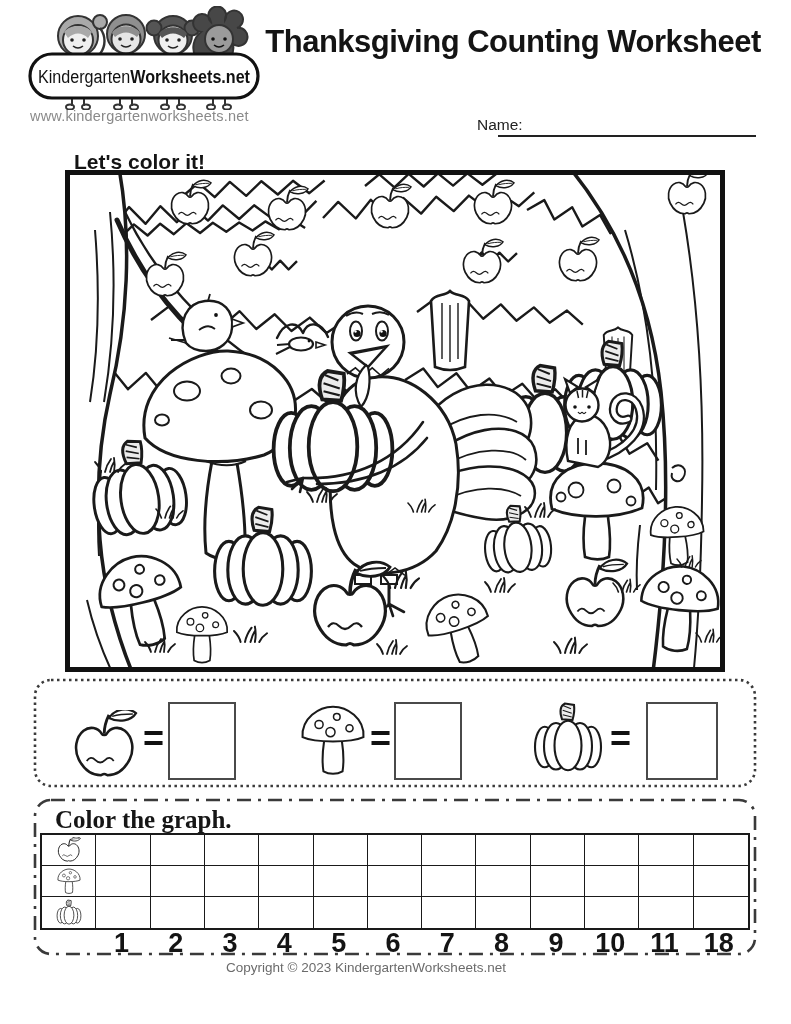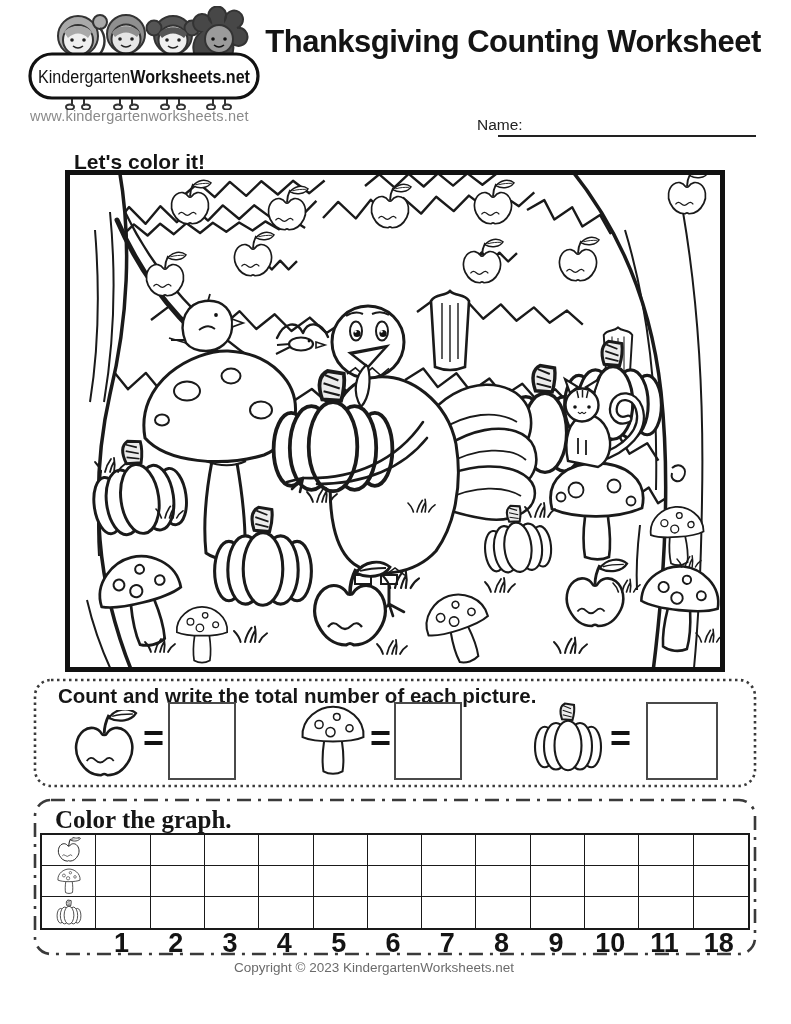--- a/index.html
+++ b/index.html
@@ -28,21 +28,21 @@
   .graph-grid{left:40px;top:833px;width:706px;height:93px;display:grid;
               grid-template-columns:repeat(13,1fr);grid-template-rows:repeat(3,1fr);
               border:2px solid #1a1a1a;background:#fff;}
   .gcell{border-right:1.6px solid #1a1a1a;border-bottom:1.6px solid #1a1a1a;
          display:flex;align-items:center;justify-content:center;}
   .gcell.last-c{border-right:none;}
   .gcell.last-r{border-bottom:none;}
   .graph-numbers{left:40px;top:928px;width:706px;display:grid;grid-template-columns:repeat(13,1fr);}
   .gnum{text-align:center;font-size:27px;font-weight:bold;color:#141414;line-height:30px;}
   
-  .footer{left:12px;top:960px;width:712px;text-align:center;color:#6b6b6b;padding-left:6px;}
+  .footer{left:4px;top:960px;width:712px;text-align:center;color:#6b6b6b;padding-left:6px;}
   .footer .l1{font-size:13.5px;}
   .footer .l2{font-size:13.5px;margin-top:3px;}
 </style>
 </head>
 <body>
 
 <div class="page">
 
   <svg width="0" height="0" style="position:absolute" aria-hidden="true">
     <defs>
@@ -315,21 +315,20 @@
       <path d="M 251,172 l 9,3 l -9,3 Z" fill="#fff" stroke="#1a1a1a" stroke-width="1.6"></path>
       <path d="M 225,177 l -14,7 M 225,174 l -13,1" stroke="#1a1a1a" stroke-width="2"></path>
       <circle cx="244" cy="171" r="1.4" fill="#111"></circle>
     </g>
     <rect x="2.5" y="2.5" width="655" height="497" fill="none" stroke="#111" stroke-width="5"></rect>
   </svg>
 
   <svg class="abs count-border" width="724" height="110">
     <rect x="2" y="2" width="720" height="106" rx="16" fill="none" stroke="#3a3a3a" stroke-width="2.6" stroke-dasharray="2.5,3.5"></rect>
   </svg>
-  <div class="abs count-instruction">Count and write the total number of each picture.</div>
   <svg class="abs count-icon" style="left:72px;top:710px;" width="66" height="70" viewBox="-20 -26 41 44">
       <use href="#sym-apple"></use>
     </svg>
   <span class="eq" style="left:143px;top:718px;">=</span>
   <div class="ansbox" style="left:168px;top:702px;"></div>
   <svg class="abs count-icon" style="left:300px;top:704px;" width="66" height="74" viewBox="-26 -23 52 58">
       <use href="#sym-mushroom"></use>
     </svg>
   <span class="eq" style="left:370px;top:718px;">=</span>
   <div class="ansbox" style="left:394px;top:702px;"></div>

